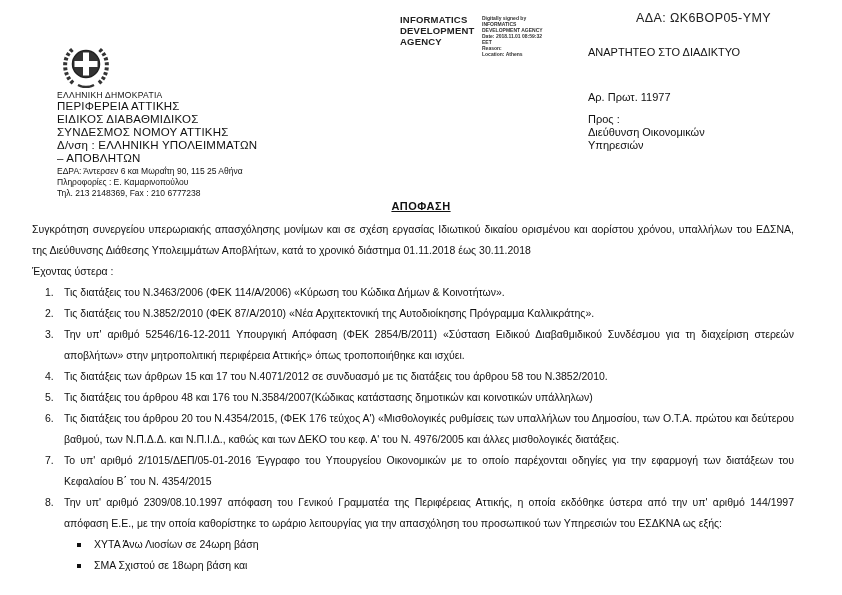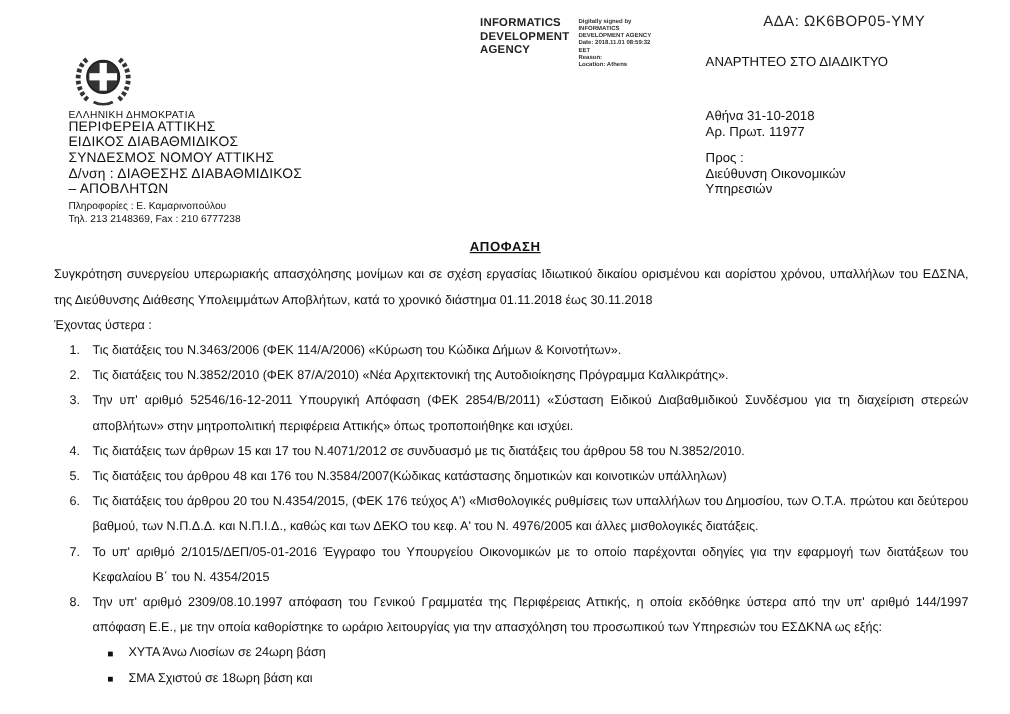--- a/index.html
+++ b/index.html
@@ -28,21 +28,21 @@
   
   .header-right { position:absolute; left:588px; top:46px; font-size:11px; font-weight:normal; line-height:13px; }
   .hr-gap-lg { height:32px; }
   .hr-gap-sm { height:9px; }
 
   
   .doc-title { position:absolute; left:0; right:0; top:200px; text-align:center; font-size:11px; font-weight:bold; }
   .doc-title span { text-decoration:underline; letter-spacing:.5px; }
 
   
-  .body { position:absolute; left:45px; top:219px; width:762px; font-size:10.5px; line-height:21px; }
+  .body { position:absolute; left:32px; top:219px; width:762px; font-size:10.5px; line-height:21px; }
   .intro { text-align:justify; }
   .having { text-align:left; }
   .items { }
   .item { display:flex; }
   .item-num { flex:none; width:19px; margin-left:13px; }
   .item-text { flex:1; text-align:justify; }
   .bullets { }
   .bullet { display:flex; align-items:baseline; }
   .bullet-marker { flex:none; width:4px; height:4px; background:#111; margin-left:45px; margin-right:13px; align-self:center; }
   .bullet-text { text-align:center; }
@@ -73,32 +73,32 @@
       <path d="M40 39 C50 31 51 13 40 5" fill="none" stroke="#333" stroke-width="4" stroke-dasharray="3 2"></path>
       <circle cx="27" cy="20" r="13.5" fill="#333" stroke="#222" stroke-width="1.5"></circle>
       <rect x="24" y="8.5" width="6" height="23" fill="#fff"></rect>
       <rect x="15.5" y="17" width="23" height="6" fill="#fff"></rect>
       <path d="M19 41 Q27 45 35 41" fill="none" stroke="#333" stroke-width="2.5"></path>
     </svg>
     <div class="state">ΕΛΛΗΝΙΚΗ ΔΗΜΟΚΡΑΤΙΑ</div>
     <div class="org-line">ΠΕΡΙΦΕΡΕΙΑ ΑΤΤΙΚΗΣ</div>
     <div class="org-line">ΕΙΔΙΚΟΣ ΔΙΑΒΑΘΜΙΔΙΚΟΣ</div>
     <div class="org-line">ΣΥΝΔΕΣΜΟΣ ΝΟΜΟΥ ΑΤΤΙΚΗΣ</div>
-    <div class="org-line">Δ/νση : ΔΙΑΘΕΣΗΣ ΔΙΑΒΑΘΜΙΔΙΚΟΣ</div>
+    <div class="org-line">Δ/νση : ΕΛΛΗΝΙΚΗ ΥΠΟΛΕΙΜΜΑΤΩΝ</div>
     <div class="org-line">– ΑΠΟΒΛΗΤΩΝ</div>
     <div class="contact">
+      <div class="contact-line">ΕΔΡΑ: Άντερσεν 6 και Μωραΐτη 90, 115 25 Αθήνα</div>
       <div class="contact-line">Πληροφορίες : Ε. Καμαρινοπούλου</div>
       <div class="contact-line">Τηλ. 213 2148369, Fax : 210 6777238</div>
     </div>
   </div>
 
   <div class="header-right">
     <div>ΑΝΑΡΤΗΤΕΟ ΣΤΟ ΔΙΑΔΙΚΤΥΟ</div>
     <div class="hr-gap-lg"></div>
-    <div>Αθήνα 31-10-2018</div>
     <div>Αρ. Πρωτ. 11977</div>
     <div class="hr-gap-sm"></div>
     <div>Προς :</div>
     <div>Διεύθυνση Οικονομικών</div>
     <div>Υπηρεσιών</div>
   </div>
 
   <div class="doc-title">
     <span>ΑΠΟΦΑΣΗ</span>
   </div>

